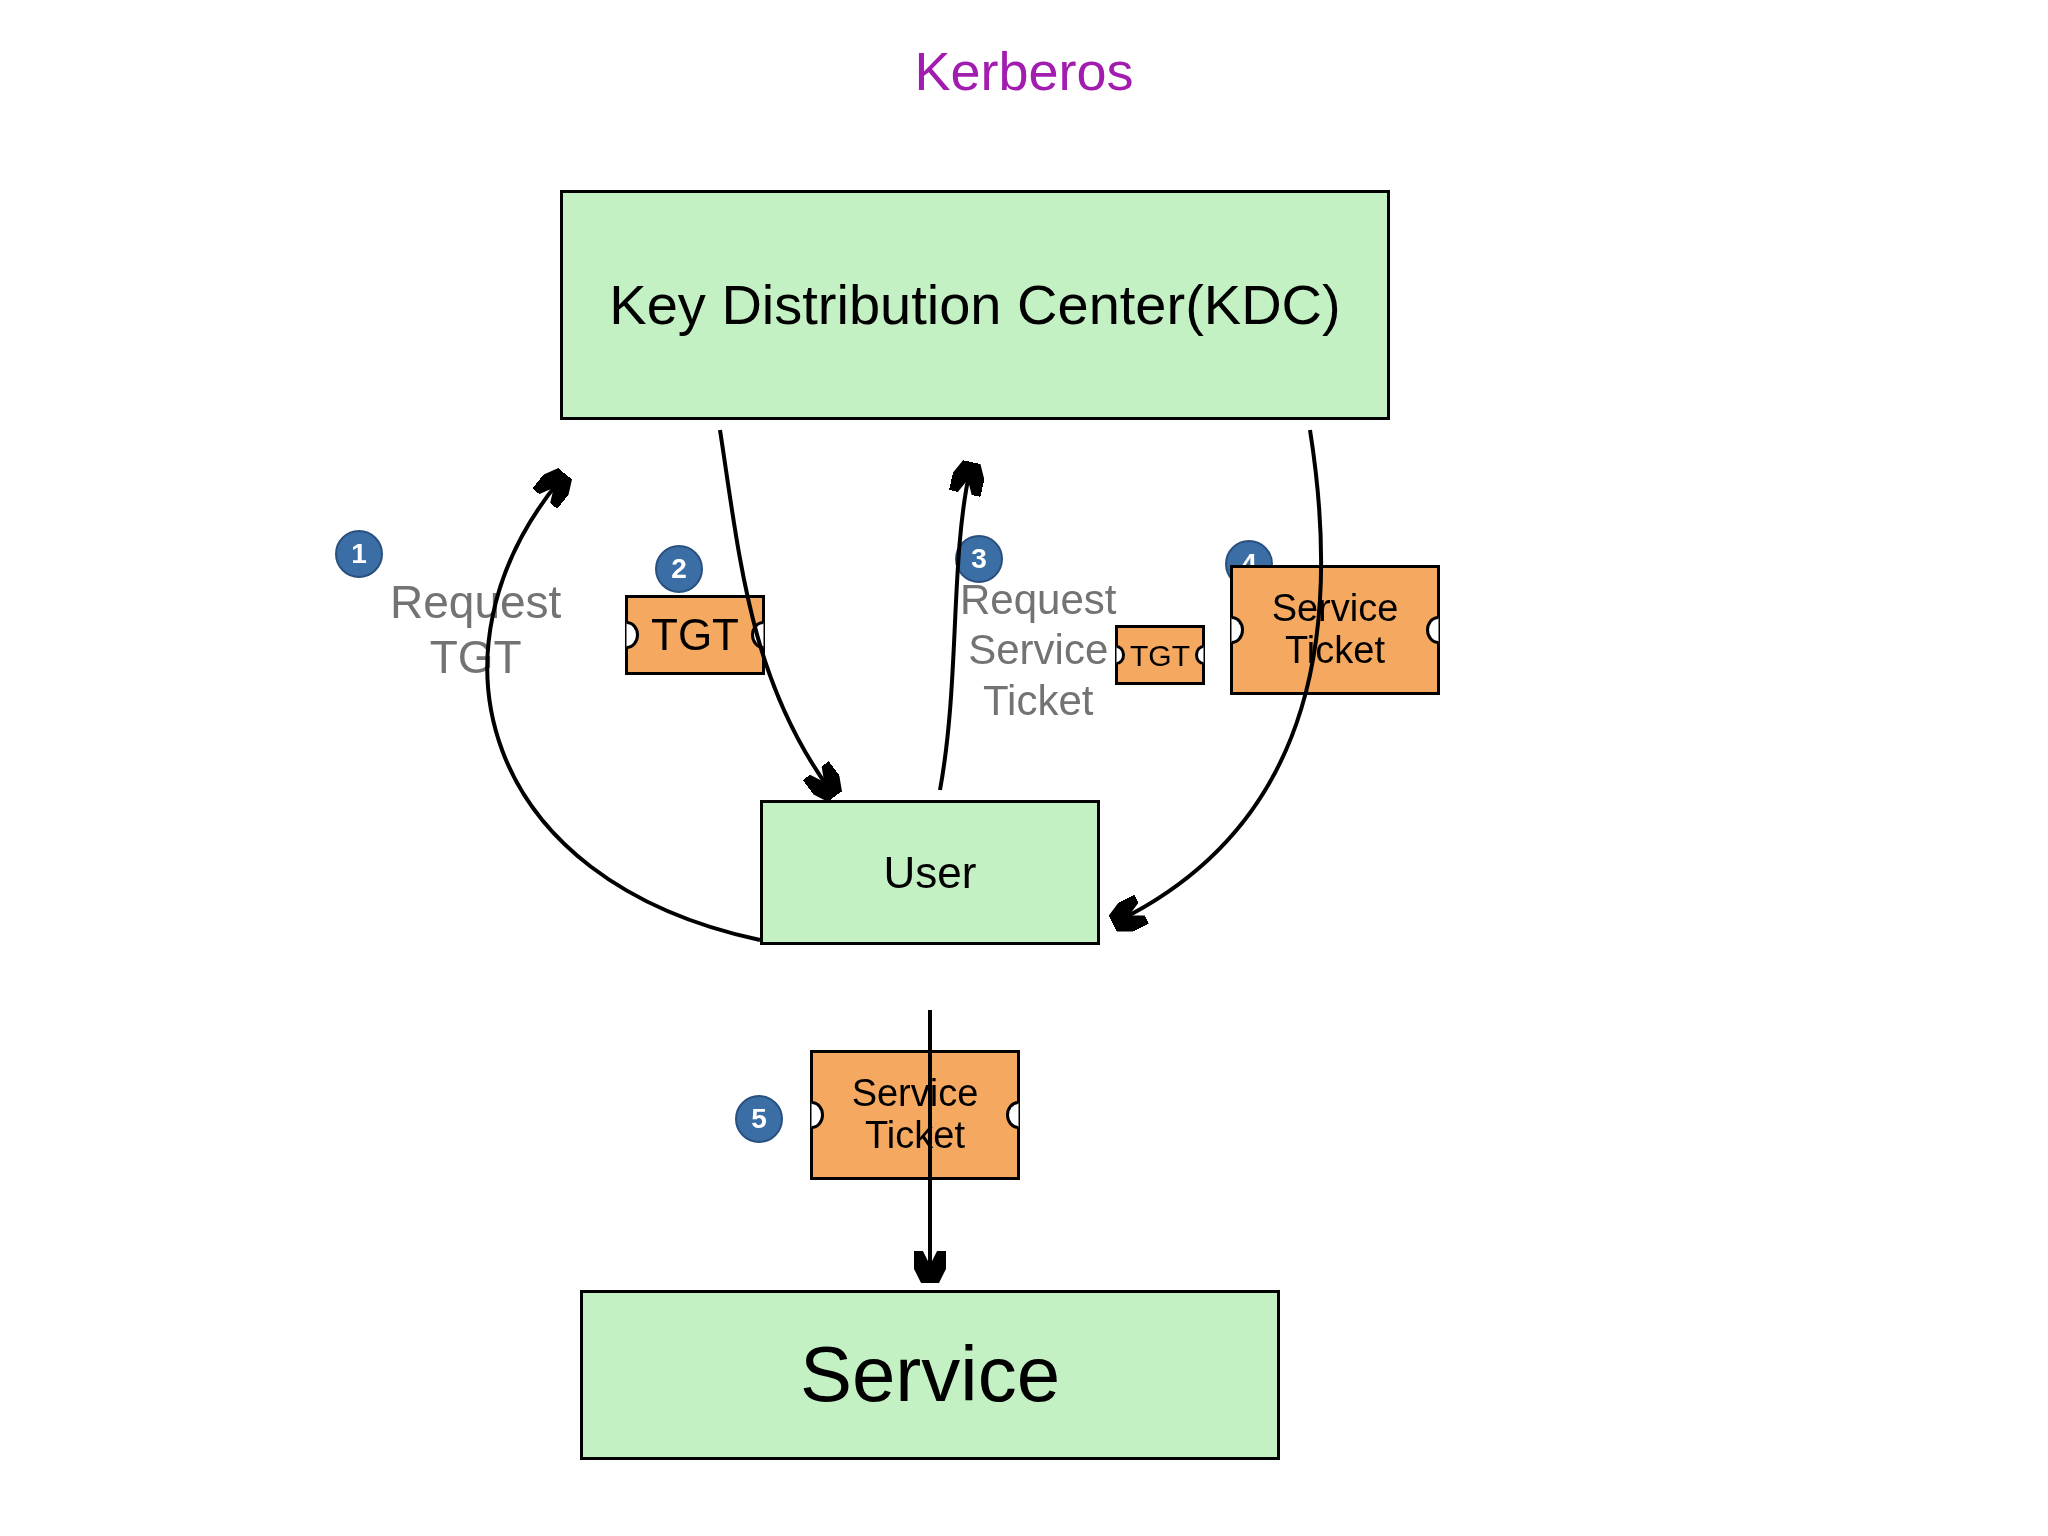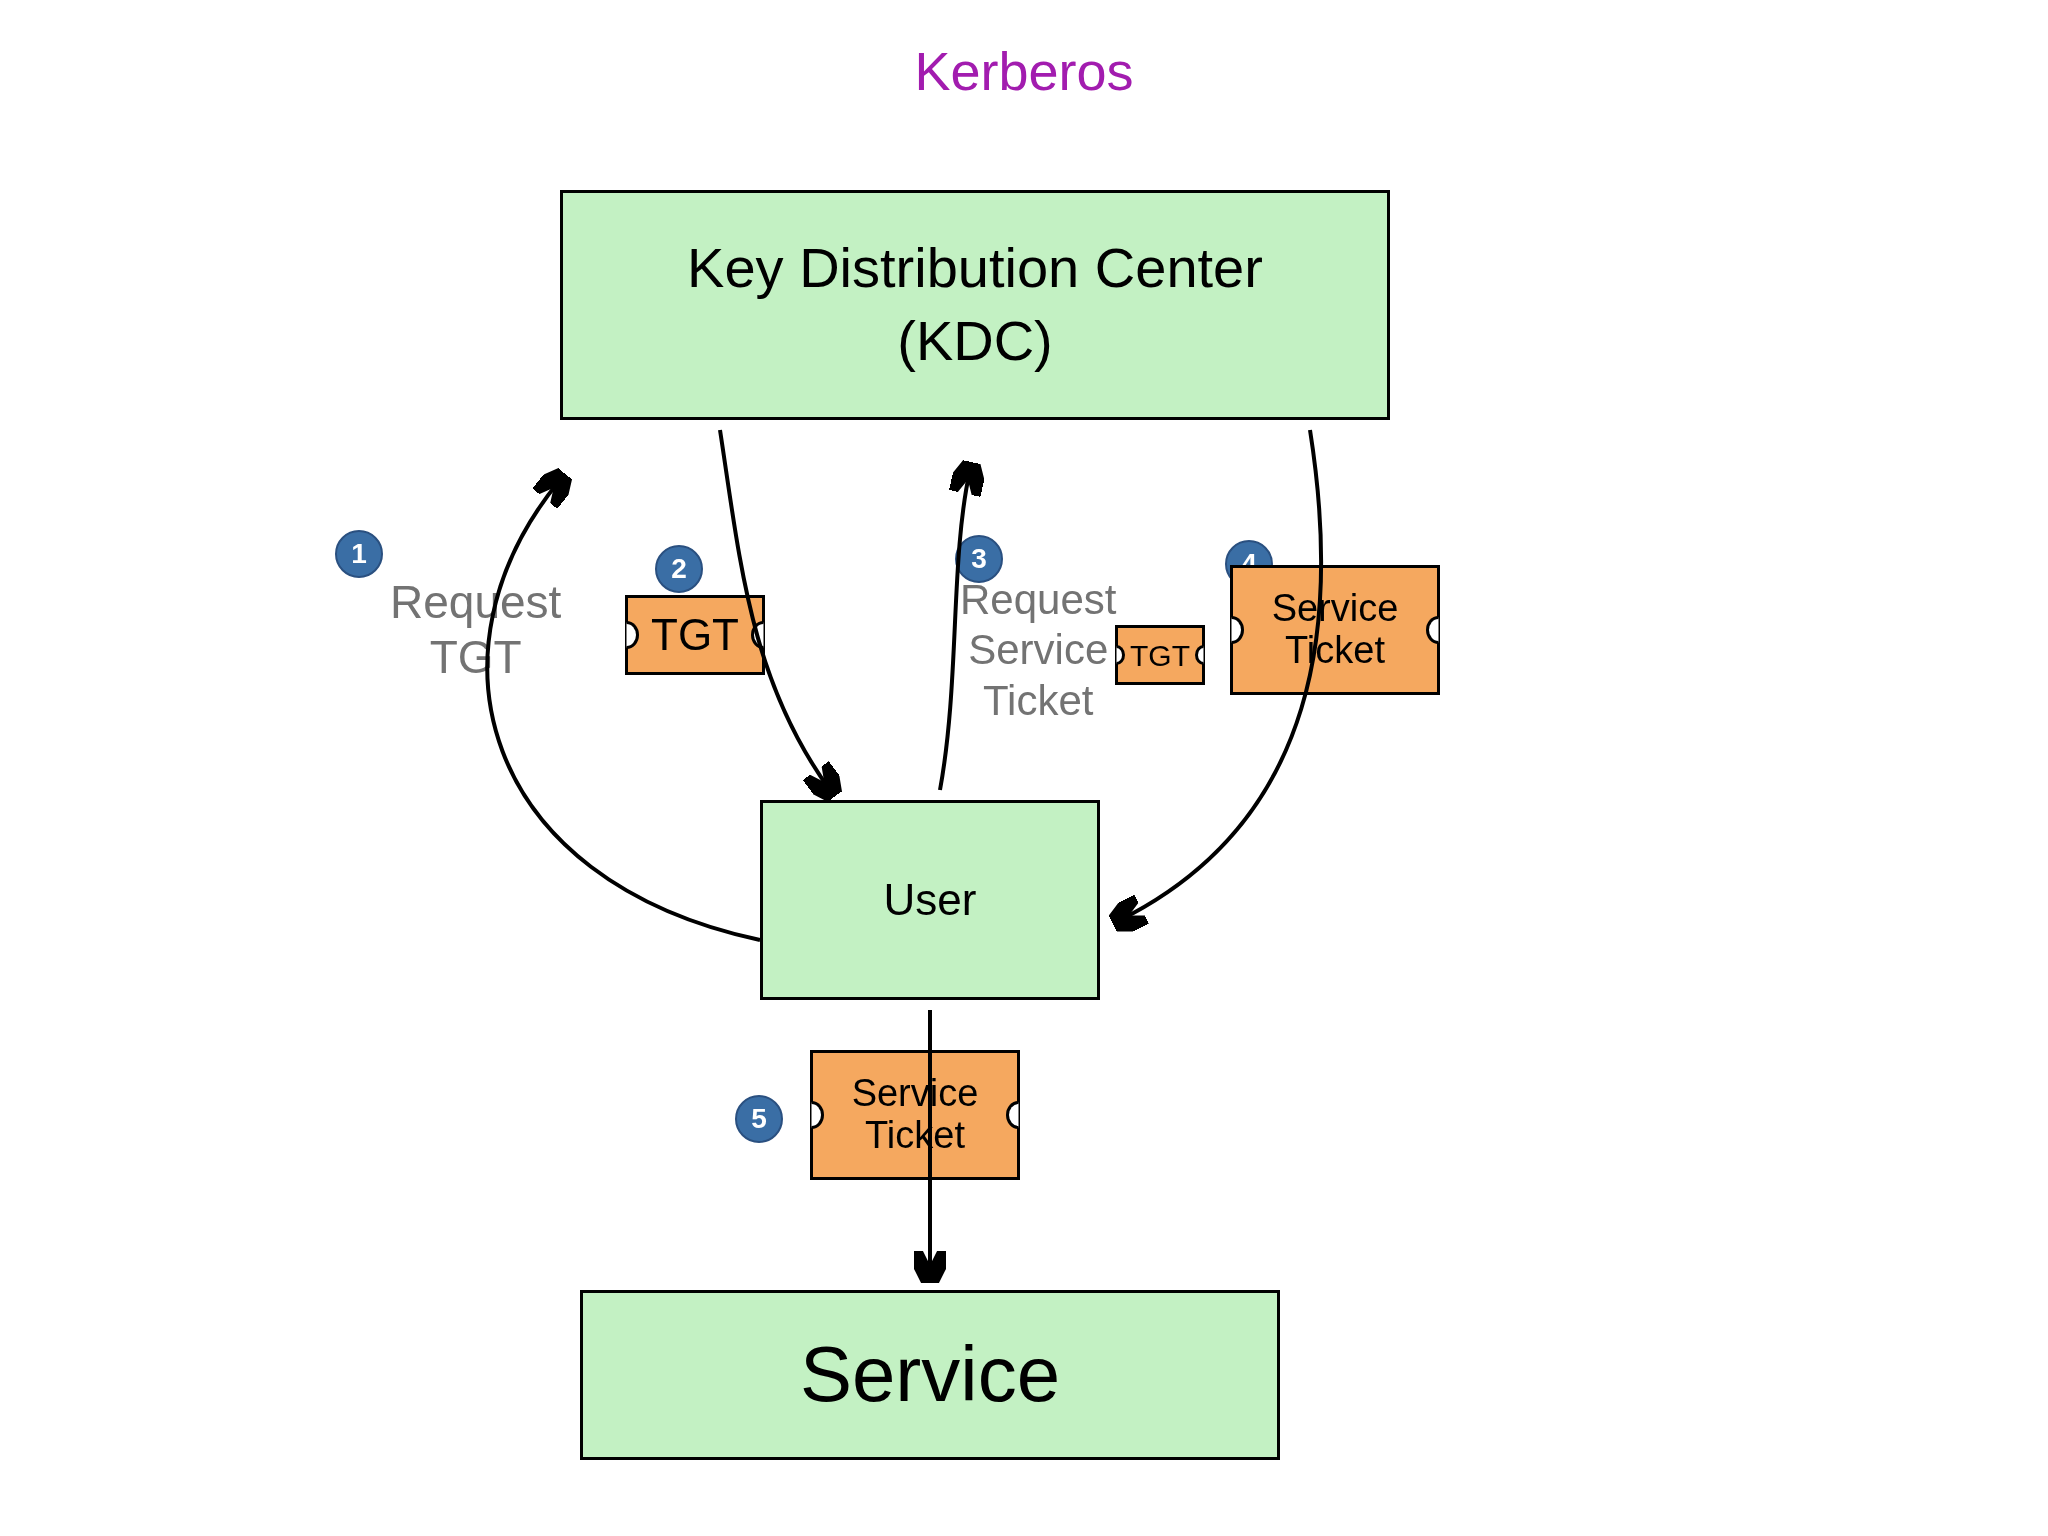--- a/index.html
+++ b/index.html
@@ -18,38 +18,38 @@
       transform: translateX(-50%);
       font-size: 54px;
       color: #a21caf;
       font-weight: normal;
     }
     .box {
       position: absolute;
       background: #c3f1c3;
       border: 3px solid #000;
       display: flex;
-      flex-direction: column;
+      flex-direction: row;
       align-items: center;
       justify-content: center;
       text-align: center;
       line-height: 1.3;
     }
     .kdc-box {
       left: 560px;
       top: 190px;
       width: 830px;
       height: 230px;
       font-size: 56px;
     }
     .user-box {
       left: 760px;
       top: 800px;
       width: 340px;
-      height: 200px;
+      height: 145px;
       font-size: 44px;
     }
     .service-box {
       left: 580px;
       top: 1290px;
       width: 700px;
       height: 170px;
       font-size: 78px;
     }
     .badge {

